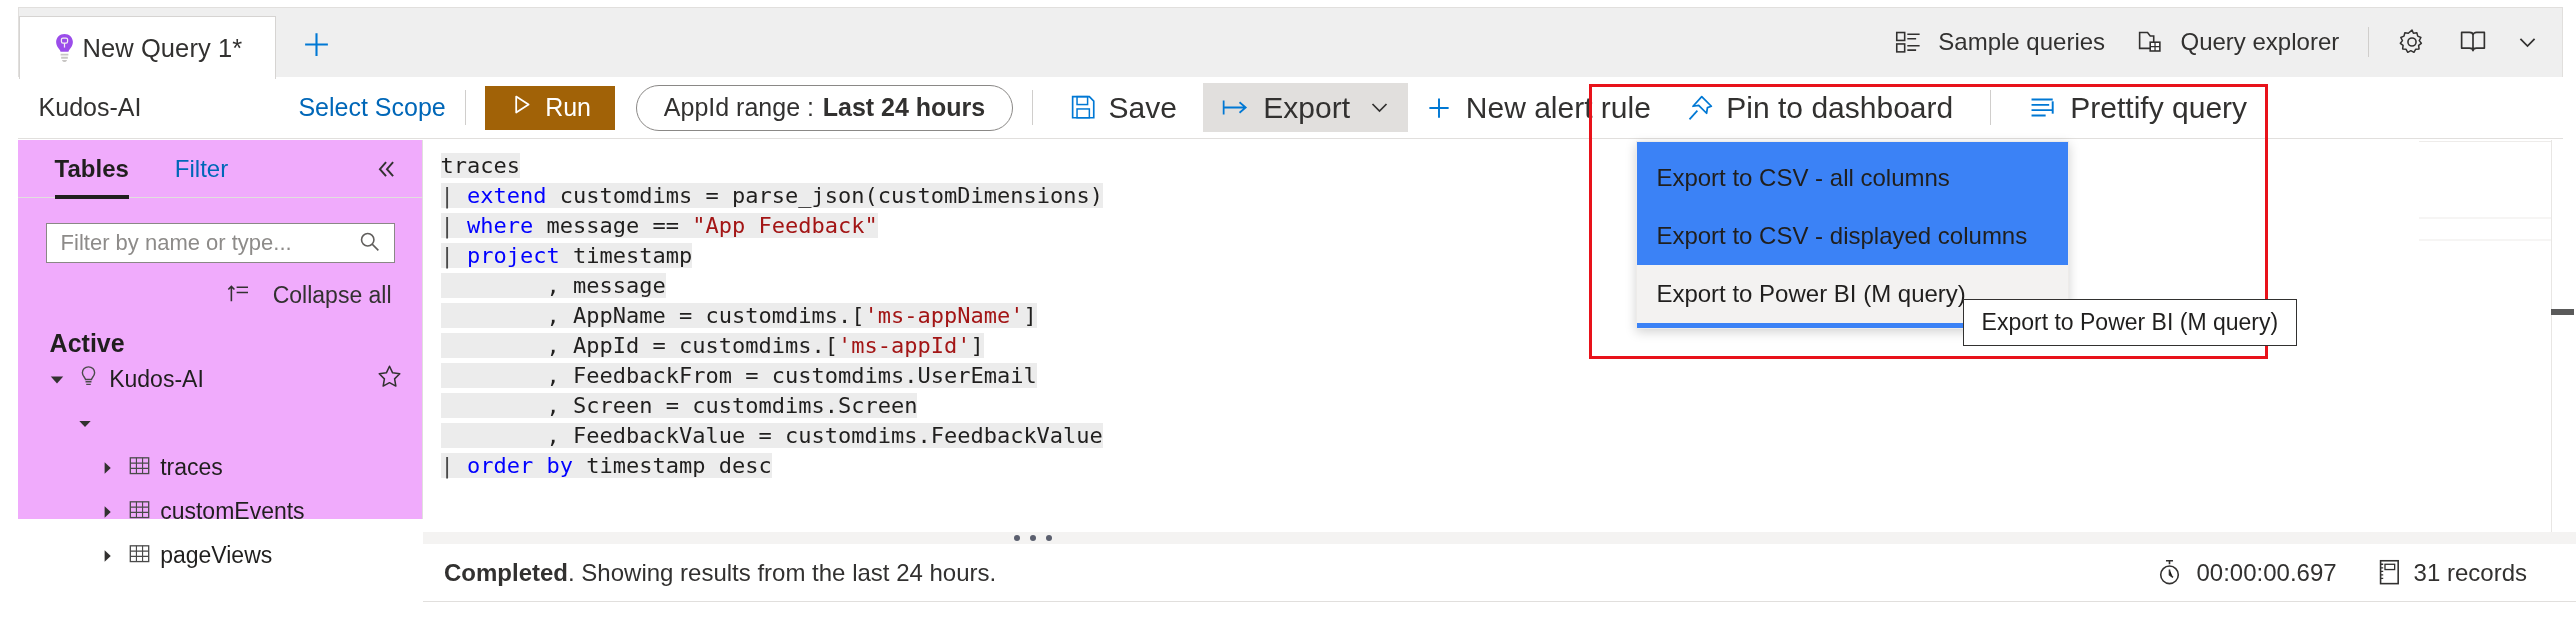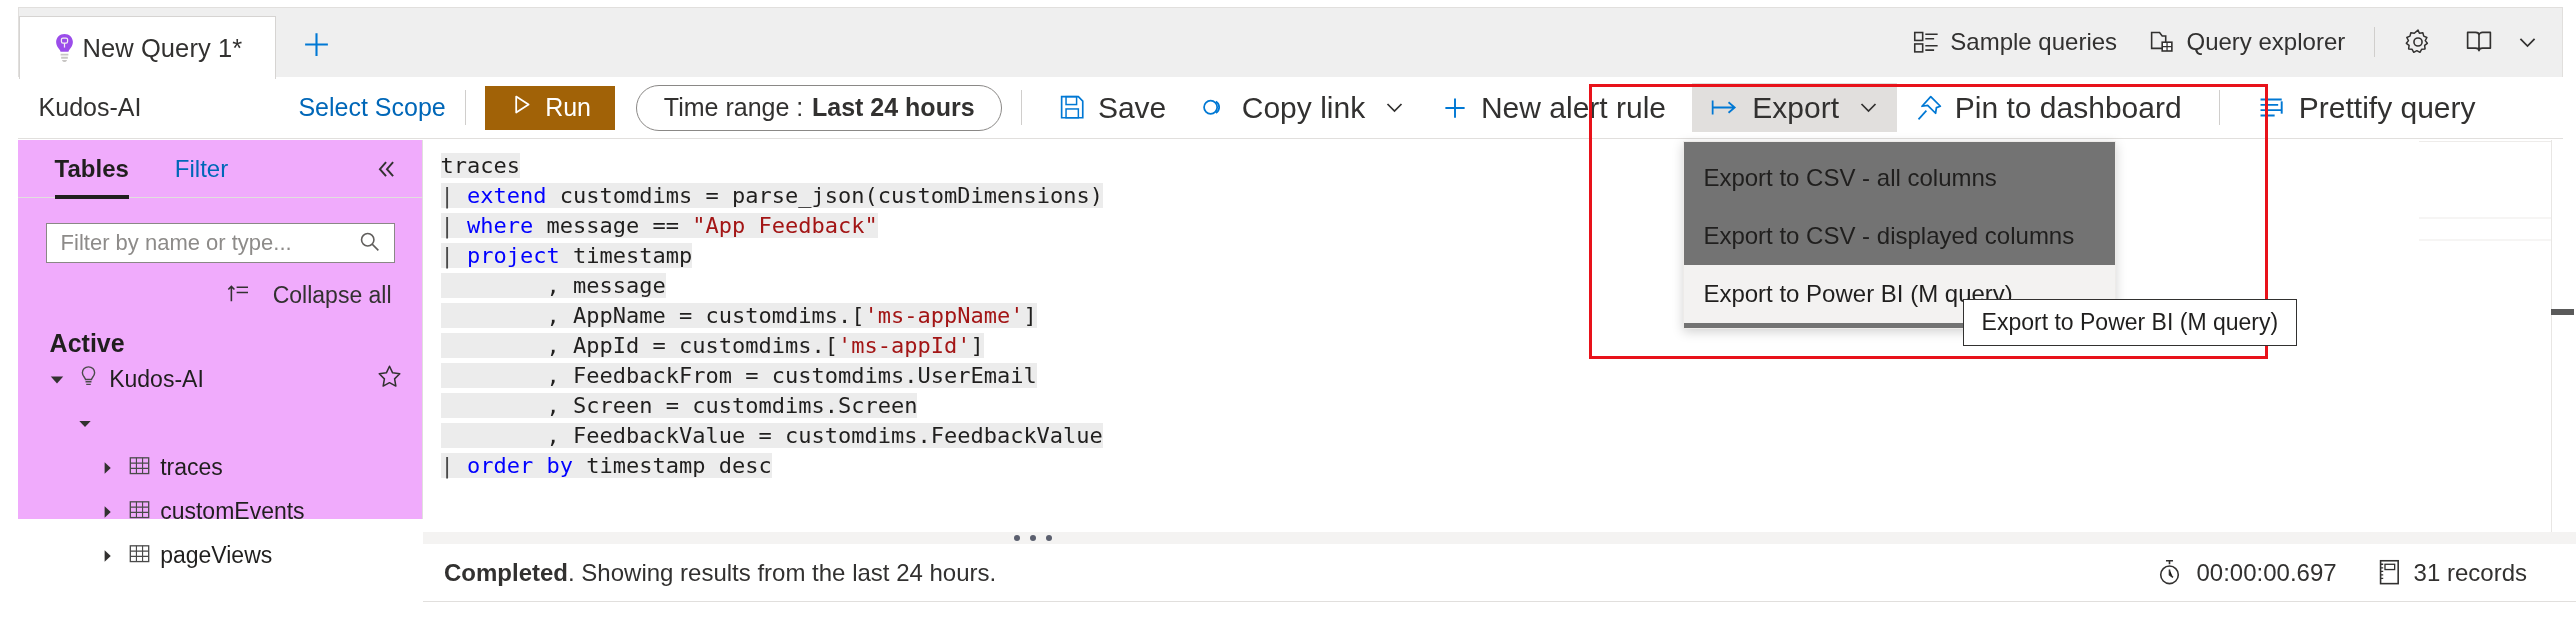--- a/index.html
+++ b/index.html
@@ -37,21 +37,21 @@
     display: flex; align-items: center; justify-content: center;
     z-index: 4;
   }
   .tab-add svg { display:block; }
 
   .toptools {
     position: absolute; right: 21px; top: 17.6px; height: 49px;
     display: flex; align-items: center; gap: 0px; z-index: 5;
   }
   .toptool {
-    display:flex; align-items:center; gap: 11px; padding: 0 16px; height: 46px;
+    display:flex; align-items:center; gap: 17px; padding: 0 16px; height: 46px;
     font-size: 24px; color: #323130; white-space: nowrap; cursor:default;
   }
   .toptool svg { display:block; flex:none; }
   .vsep-top { width:0.9px; height:30px; background:#d0cecc; margin: 0 12.3px; }
 
   
   .cmdbar {
     position: absolute; left: 17.6px; top: 77px; width: 2545px; height: 62px;
     background: #ffffff; border-bottom: 0.9px solid #e1dfdd;
     display: flex; align-items: center;
@@ -183,22 +183,22 @@
   
   .redbox {
     position:absolute; left: 1589px; top: 84px; width: 679px; height: 102px;
     border: 3.5px solid #e8121a; border-bottom: none; pointer-events:none; z-index: 30;
   }
   .redbox2 {
     position:absolute; left: 1589px; top: 185px; width: 679px; height: 174px;
     border: 3.5px solid #e8121a; border-top: none; pointer-events:none; z-index: 30;
   }
   .export-menu {
-    position: absolute; left: 1683px; top: 141px; width: 433px;
-    background: #737373; box-shadow: 0 2.6px 10.6px rgba(0,0,0,.18);
+    position: absolute; left: 1636px; top: 141px; width: 433px;
+    background: #3b82f6; box-shadow: 0 2.6px 10.6px rgba(0,0,0,.18);
     border: 0.9px solid #edebe9; z-index: 40; padding: 7px 0 5.3px 0;
   }
   .menu-item {
     height: 58px; display:flex; align-items:center; padding-left: 19.4px;
     font-size: 24px; color: #201f1e; cursor: pointer; white-space:nowrap;
   }
   .menu-item.hover { background: #f3f2f1; }
   .tooltip {
     position:absolute; left: 1963px; top: 299px;
     border: 1.8px solid #323130; background:#fff; padding: 8.8px 17.6px;
@@ -285,73 +285,59 @@
     <div class="run-btn">
       <span>
         <svg width="23" height="23" viewBox="0 0 26 26">
             <path d="M7 4l14 9-14 9z" fill="none" stroke="#ffffff" stroke-width="2" stroke-linejoin="round"></path>
           </svg>
       </span>
       <span>Run</span>
     </div>
 
     <div class="timerange">
-      <span>Time range :</span>
+      <span>AppId range :</span>
       <b>Last 24 hours</b>
     </div>
 
     <span class="vsep"></span>
 
     <div class="cmd">
       <span>
         <svg width="26.4" height="26.4" viewBox="0 0 30 30">
           <path d="M3 3h19l5 5v19H3z" fill="none" stroke="#0078d4" stroke-width="1.9"></path>
           <rect x="8" y="3" width="12" height="9" fill="none" stroke="#0078d4" stroke-width="1.7"></rect>
           <rect x="8" y="17" width="14" height="10" fill="none" stroke="#0078d4" stroke-width="1.7"></rect>
         </svg>
       </span>
       <span>Save</span>
     </div>
 
-    <div class="cmd">
-      <span>
-        <svg width="28" height="26.4" viewBox="0 0 32 30">
-          <circle cx="11" cy="15" r="7.5" fill="none" stroke="#0078d4" stroke-width="2"></circle>
-          <path d="M17 8.5a7.5 7.5 0 0 1 0 13" fill="none" stroke="#0078d4" stroke-width="2"></path>
-        </svg>
-      </span>
-      <span>Copy link</span>
-      <span class="chev">
-        <svg width="21" height="21" viewBox="0 0 24 24">
-            <path d="M4 8l8 8 8-8" fill="none" stroke="#323130" stroke-width="2"></path>
-          </svg>
-      </span>
-    </div>
-
-    <div class="cmd">
-      <span>
-        <svg width="28" height="28" viewBox="0 0 32 32">
-            <path d="M16 5v22M5 16h22" stroke="#0078d4" stroke-width="2.2"></path>
-          </svg>
-      </span>
-      <span>New alert rule</span>
-    </div>
 
     <div class="cmd active" style="margin-left:8.8px">
       <span>
         <svg width="30" height="23" viewBox="0 0 34 26">
           <path d="M3 5v16M4 13h24M21 7l7 6-7 6" fill="none" stroke="#0078d4" stroke-width="2"></path>
         </svg>
       </span>
       <span>Export</span>
       <span class="chev">
         <svg width="21" height="21" viewBox="0 0 24 24">
             <path d="M4 8l8 8 8-8" fill="none" stroke="#323130" stroke-width="2"></path>
           </svg>
       </span>
+    </div>
+
+    <div class="cmd">
+      <span>
+        <svg width="28" height="28" viewBox="0 0 32 32">
+            <path d="M16 5v22M5 16h22" stroke="#0078d4" stroke-width="2.2"></path>
+          </svg>
+      </span>
+      <span>New alert rule</span>
     </div>
 
     <div class="cmd">
       <span>
         <svg width="28" height="28" viewBox="0 0 32 32">
           <path d="M18 3l11 11-4.5 1.5-1 6.5-9-9-6.5 1L18 3z" fill="none" stroke="#0078d4" stroke-width="2" stroke-linejoin="round"></path>
           <path d="M13 19L4 29" stroke="#0078d4" stroke-width="2"></path>
         </svg>
       </span>
       <span>Pin to dashboard</span>

